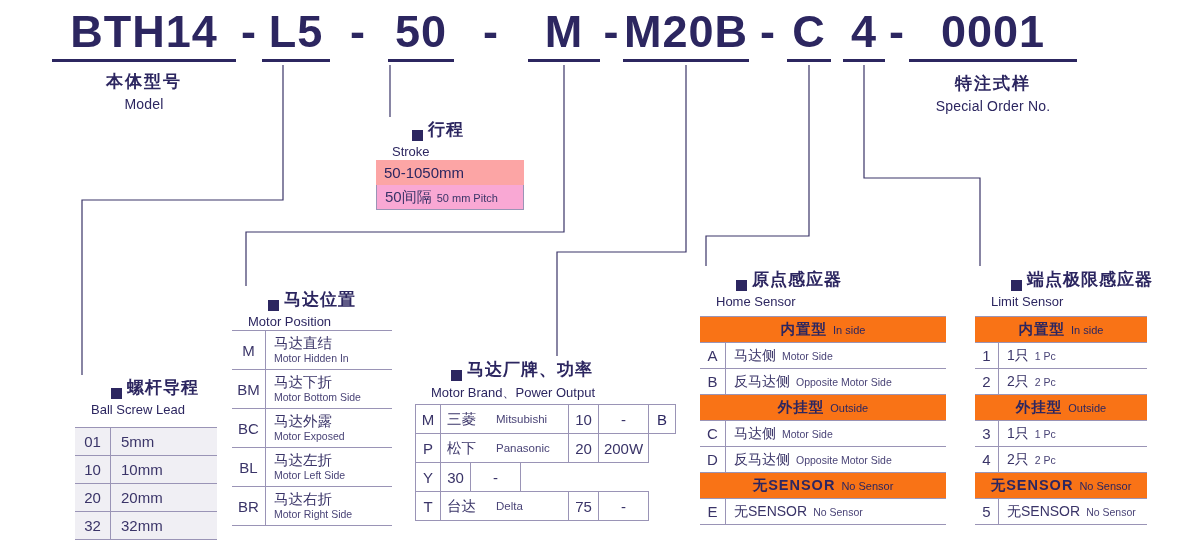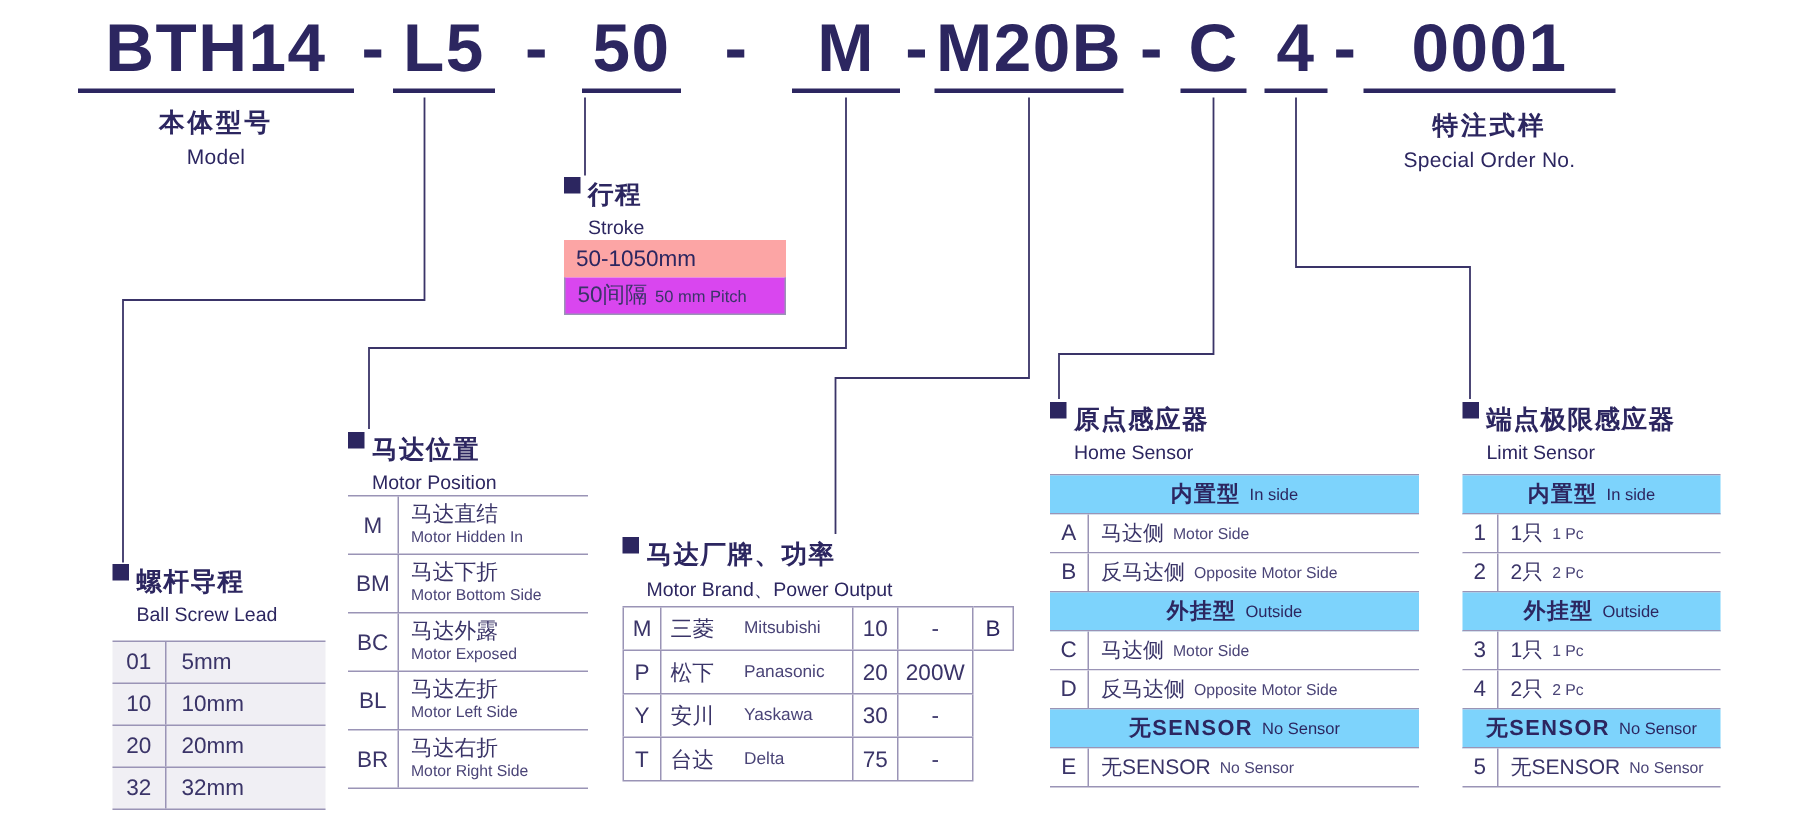--- a/index.html
+++ b/index.html
@@ -15,37 +15,37 @@
   }
   .code-seg { border-bottom:3px solid #2c2660; }
 
   
   .callout { position:absolute; text-align:center; color:#2c2660; }
   .callout .zh-t { font-size:17px; font-weight:bold; letter-spacing:2px; }
   .callout .en-t { font-size:14px; margin-top:3px; letter-spacing:0.2px; }
 
   
   .sec-title { position:absolute; color:#2c2660; }
-  .sec-title .trow { display:flex; align-items:flex-start; gap:5px; font-size:17px; font-weight:bold; letter-spacing:1px; white-space:nowrap; }
+  .sec-title .trow { display:flex; align-items:flex-end; gap:5px; font-size:17px; font-weight:bold; letter-spacing:1px; white-space:nowrap;margin-left:36px; }
   .sq { width:11px; height:11px; background:#2c2660; flex:none; }
   .sec-title .en-t { font-size:13px; font-weight:normal; margin:3px 0 0 16px; white-space:nowrap; }
 
   
   .lines { position:absolute; left:0; top:0; }
 
   
   .bsl-table { position:absolute; left:75px; top:427px; width:142px; border-top:1px solid #9a94b6; }
   .bsl-row { display:flex; align-items:center; height:28px; background:#f0eff4; border-bottom:1px solid #9a94b6; font-size:15px; }
   .bsl-code { width:36px; text-align:center; border-right:1px solid #9a94b6; align-self:stretch; line-height:27px; }
   .bsl-val { padding-left:10px; }
 
   
   .stroke-table { position:absolute; left:376px; top:160px; width:148px; }
   .stroke-range { height:25px; line-height:25px; background:#fca5a5; padding-left:8px; font-size:15px; color:#2c2660; }
-  .stroke-pitch { height:25px; line-height:23px; background:#d946ef; border:1px solid #9a94b6; border-top:none; padding-left:8px; font-size:15px; white-space:nowrap; }
+  .stroke-pitch { height:25px; line-height:23px; background:#f9a8d4; border:1px solid #9a94b6; border-top:none; padding-left:8px; font-size:15px; white-space:nowrap; }
   .stroke-pitch .en { font-size:11px; margin-left:5px; }
 
   
   .mp-table { position:absolute; left:232px; top:330px; width:160px; border-top:1px solid #9a94b6; }
   .mp-row { display:flex; align-items:stretch; height:39px; border-bottom:1px solid #9a94b6; }
   .mp-code { width:34px; border-right:1px solid #9a94b6; display:flex; align-items:center; justify-content:center; font-size:15px; }
   .mp-desc { padding:4px 0 0 8px; }
   .mp-desc .zh { font-size:14.5px; line-height:1.2; }
   .mp-desc .en { font-size:10.5px; line-height:1.2; color:#4a4477; }
 
@@ -59,21 +59,21 @@
   .mb-pcode { width:30px; justify-content:center; font-size:15px; }
   .mb-pval { width:50px; justify-content:center; font-size:15px; }
   .mb-brake { position:absolute; left:649px; top:404px; width:27px; height:30px; border:1px solid #9a94b6; border-left:none; display:flex; align-items:center; justify-content:center; font-size:15px; color:#2c2660; }
   .mb-note { position:absolute; left:415px; top:524px; width:270px; font-size:10.5px; color:#4a4477; white-space:nowrap; }
 
   
   .sensor-table { position:absolute; border-top:1px solid #9a94b6; }
   .hs-table { left:700px; top:316px; width:246px; }
   .ls-table { left:975px; top:316px; width:172px; }
   .s-row { display:flex; align-items:stretch; height:26px; border-bottom:1px solid #9a94b6; background:#fff; }
-  .s-row.header { background:#7dd3fc; justify-content:center; align-items:center; color:#2c2660; }
+  .s-row.header { background:#f97316; justify-content:center; align-items:center; color:#2c2660; }
   .s-row.header .zh { font-size:14.5px; font-weight:bold; letter-spacing:1px; }
   .s-row.header .en { font-size:11px; margin-left:6px; }
   .s-code { width:26px; border-right:1px solid #9a94b6; display:flex; align-items:center; justify-content:center; font-size:15px; }
   .ls-table .s-code { width:24px; }
   .s-desc { display:flex; align-items:center; padding-left:8px; white-space:nowrap; }
   .s-desc .zh { font-size:14px; }
   .s-desc .en { font-size:10.5px; margin-left:6px; color:#4a4477; }
 </style>
 </head>
 <body>
@@ -219,24 +219,20 @@
       <div class="mb-cell mb-code">P</div>
       <div class="mb-cell mb-brand">
           <span>松下</span>
           <span class="en">Panasonic</span>
         </div>
       <div class="mb-cell mb-pcode">20</div>
       <div class="mb-cell mb-pval">200W</div>
     </div>
     <div class="mb-row">
       <div class="mb-cell mb-code">Y</div>
-      <div class="mb-cell mb-brand">
-          <span>安川</span>
-          <span class="en">Yaskawa</span>
-        </div>
       <div class="mb-cell mb-pcode">30</div>
       <div class="mb-cell mb-pval">-</div>
     </div>
     <div class="mb-row">
       <div class="mb-cell mb-code">T</div>
       <div class="mb-cell mb-brand">
           <span>台达</span>
           <span class="en">Delta</span>
         </div>
       <div class="mb-cell mb-pcode">75</div>

